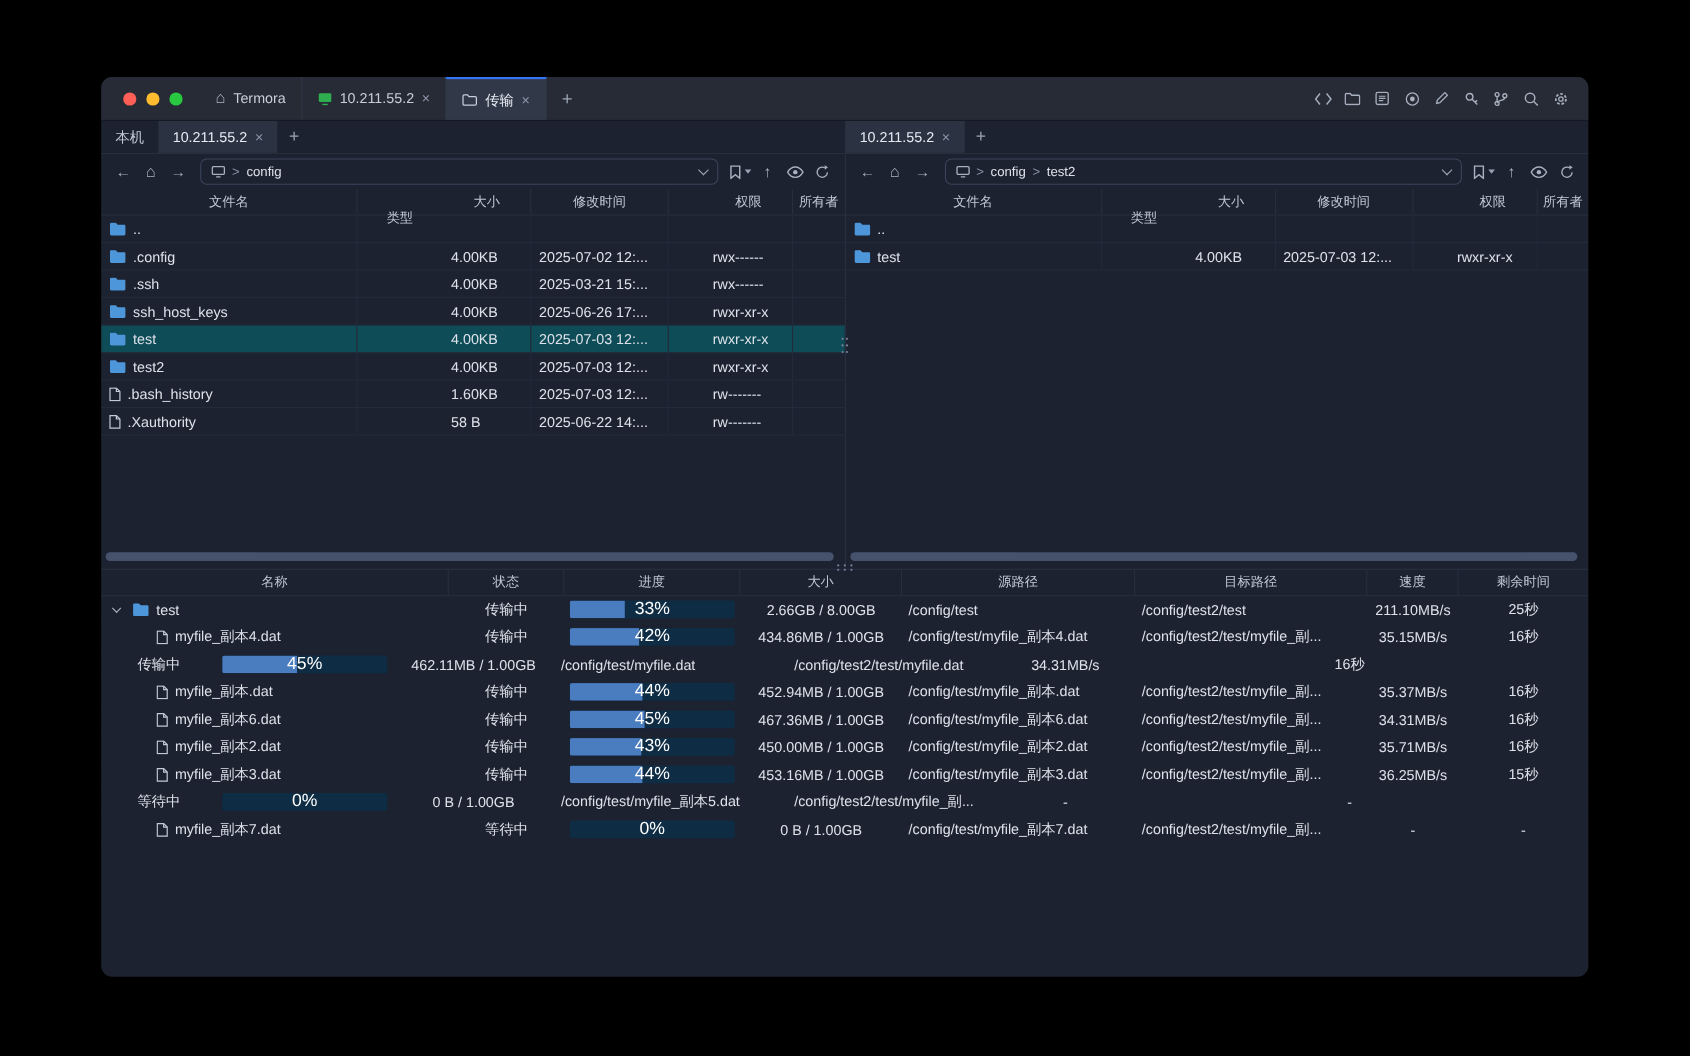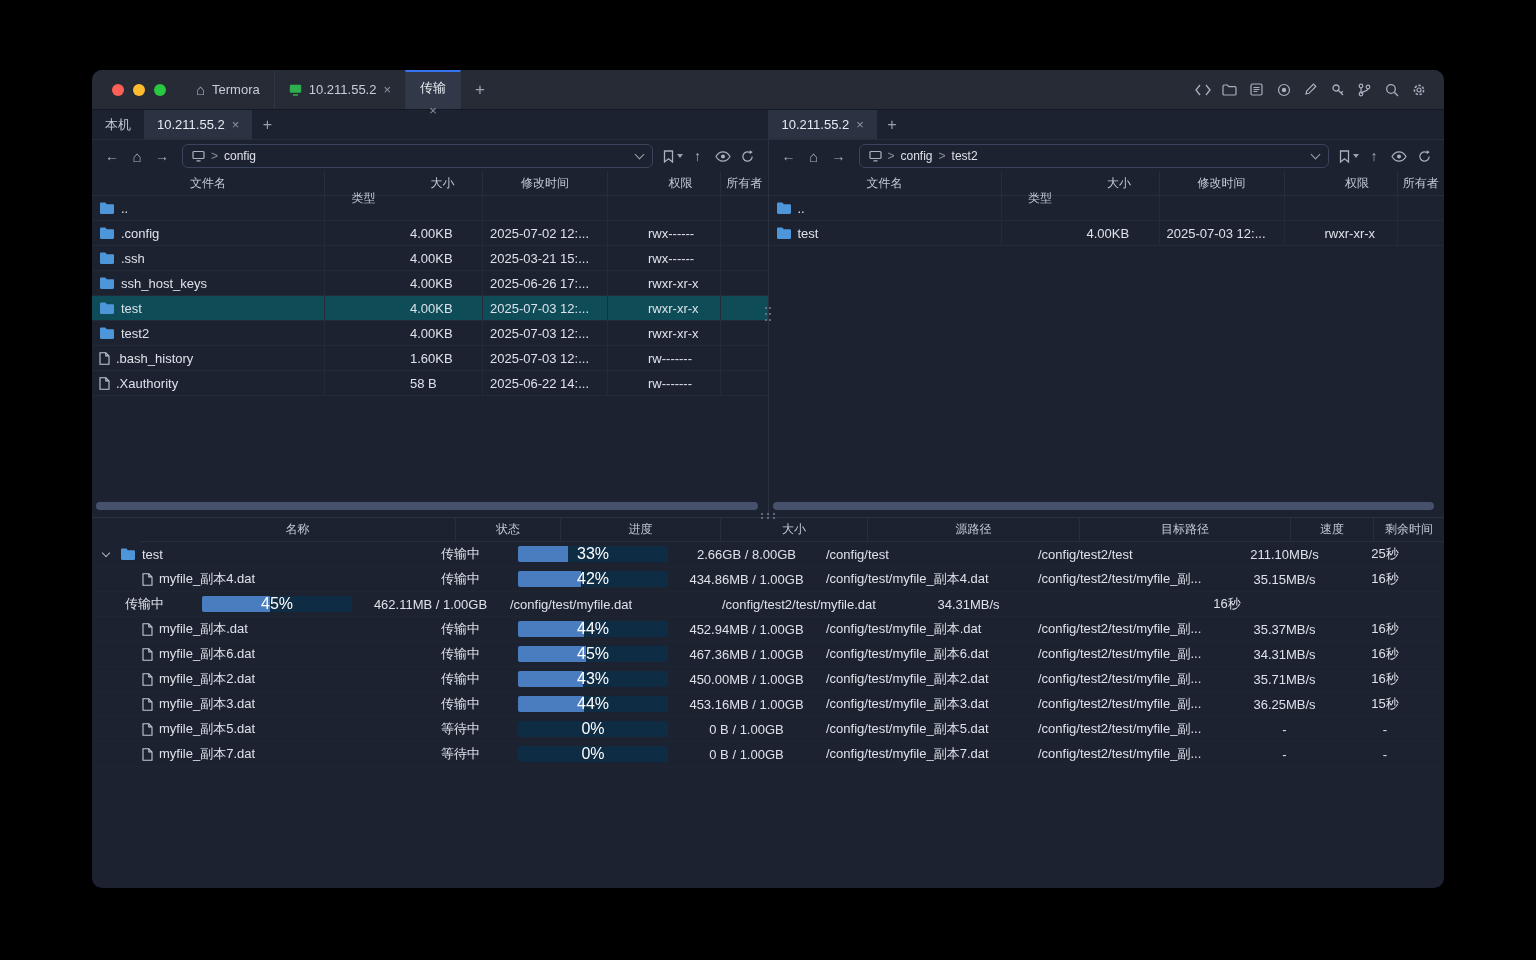--- a/index.html
+++ b/index.html
@@ -7,21 +7,21 @@
   .window{position:absolute;left:92px;top:70px;width:1352px;height:818px;background:#1c2230;border-radius:10px;overflow:hidden;box-shadow:0 25px 70px rgba(0,0,0,.85);color:#dde2ea;font-size:13px;}
 
   
   .titlebar{height:40px;background:#262b36;display:flex;align-items:stretch;border-bottom:1px solid #141924;}
   .traffic{display:flex;align-items:center;gap:9px;padding:0 16px 0 20px;}
   .dot{width:12px;height:12px;border-radius:50%;}
   .dot.red{background:#ff5f57}.dot.yellow{background:#febc2e}.dot.green{background:#28c840}
   .wtabs{display:flex;align-items:stretch;}
   .wtab{display:flex;align-items:center;gap:7px;padding:0 14px;color:#c7cdd9;border-left:1px solid #2f3644;}
   .wtab:first-child{border-left:none;}
-  .wtab.active{background:#313847;border-top:2px solid var(--accent,#3574f0);color:#e8ecf3;border-left:1px solid #2f3644;border-right:1px solid #2f3644;flex-direction:column;}
+  .wtab.active{background:#313847;border-top:2px solid var(--accent,#3574f0);color:#e8ecf3;border-left:1px solid #2f3644;border-right:1px solid #2f3644;}
   .wtab .close,.ptab .close{color:#8d95a7;font-size:13px;line-height:1;cursor:default;}
   .wtab-add{display:flex;align-items:center;padding:0 14px;color:#9aa2b2;font-size:17px;}
   .home-glyph{color:#a9b1c0;font-size:15px;line-height:1;}
   .tb-icons{margin-left:auto;display:flex;align-items:center;padding-right:12px;}
   .ticon{width:27px;height:26px;display:flex;align-items:center;justify-content:center;color:#a8b0bf;}
   .ticon svg{display:block;}
 
   
   .split{position:absolute;top:40px;left:0;right:0;height:407px;display:flex;}
   .fpanel{position:relative;flex:1;min-width:0;}
@@ -59,21 +59,21 @@
   .kind-file .icon-file{display:block;}
 
   .hscroll{position:absolute;left:4px;right:10px;bottom:7px;height:8px;}
   .hscroll .thumb{height:100%;width:100%;background:#46516c;border-radius:4px;}
 
   
   .transfer{position:absolute;top:447px;left:0;right:0;bottom:0;border-top:1px solid #2a3140;}
   .grip-h{position:absolute;top:-5px;left:50%;width:16px;height:8px;margin-left:-8px;}
   .grip-h::before{content:"";position:absolute;left:1px;top:0;width:2px;height:2px;border-radius:50%;background:#788099;
     box-shadow:6px 0 0 #788099,12px 0 0 #788099,0 4px 0 #788099,6px 4px 0 #788099,12px 4px 0 #788099;}
-  .thead{display:flex;height:24px;border-bottom:1px solid #272e3c;margin-left:48px;}
+  .thead{display:flex;height:24px;border-bottom:1px solid #272e3c;}
   .th{display:flex;align-items:center;justify-content:center;font-size:12px;color:#c2c9d6;border-right:1px solid #272e3c;}
   .th:last-child{border-right:none;}
   .tcol-name{width:316px;}.tcol-status{width:105px;}.tcol-prog{width:160px;}.tcol-size{width:147px;}
   .tcol-src{width:212px;}.tcol-dst{width:211px;}.tcol-speed{width:83px;}.tcol-eta{flex:1;}
   .trow{display:flex;height:25px;border-bottom:1px solid #1f2532;}
   .trow .tc{display:flex;align-items:center;font-size:13px;color:#dde2ea;overflow:hidden;white-space:nowrap;}
   .tc-name{gap:6px;padding:0 6px;}
   .expander{width:16px;display:flex;align-items:center;justify-content:center;visibility:hidden;flex:none;}
   .trow.parent .expander{visibility:visible;}
   .trow.child .icon-folder,.trow.child .icon-file{margin-left:22px;}
@@ -635,31 +635,20 @@
       </div>
     </div>
     <div class="tc tc-size tcol-size">453.16MB / 1.00GB</div>
     <div class="tc tc-src tcol-src">/config/test/myfile_副本3.dat</div>
     <div class="tc tc-dst tcol-dst">/config/test2/test/myfile_副...</div>
     <div class="tc tc-speed tcol-speed">36.25MB/s</div>
     <div class="tc tc-eta tcol-eta">15秒</div>
   </div>
 
   <div class="trow kind-file child">
-    <div class="tc tc-name tcol-name">
-      <span class="expander">
-              <i class="chev-s"></i>
-            </span>
-
-      <svg class="icon-file" width="11" height="13" viewBox="0 0 11 13">
-              <path d="M1 .8h5.8L10 3.9V12.2H1z" fill="none" stroke="#c3cad6" stroke-width="1.1"></path>
-              <path d="M6.8.8v3.1H10" fill="none" stroke="#c3cad6" stroke-width="1.1"></path>
-            </svg>
-      <span>myfile_副本5.dat</span>
-    </div>
     <div class="tc tc-status tcol-status">等待中</div>
     <div class="tc tc-prog tcol-prog">
       <div class="ptrack">
         <div class="pfill" style="width: 0%;"></div>
         <span class="ptext">0%</span>
       </div>
     </div>
     <div class="tc tc-size tcol-size">0 B / 1.00GB</div>
     <div class="tc tc-src tcol-src">/config/test/myfile_副本5.dat</div>
     <div class="tc tc-dst tcol-dst">/config/test2/test/myfile_副...</div>

